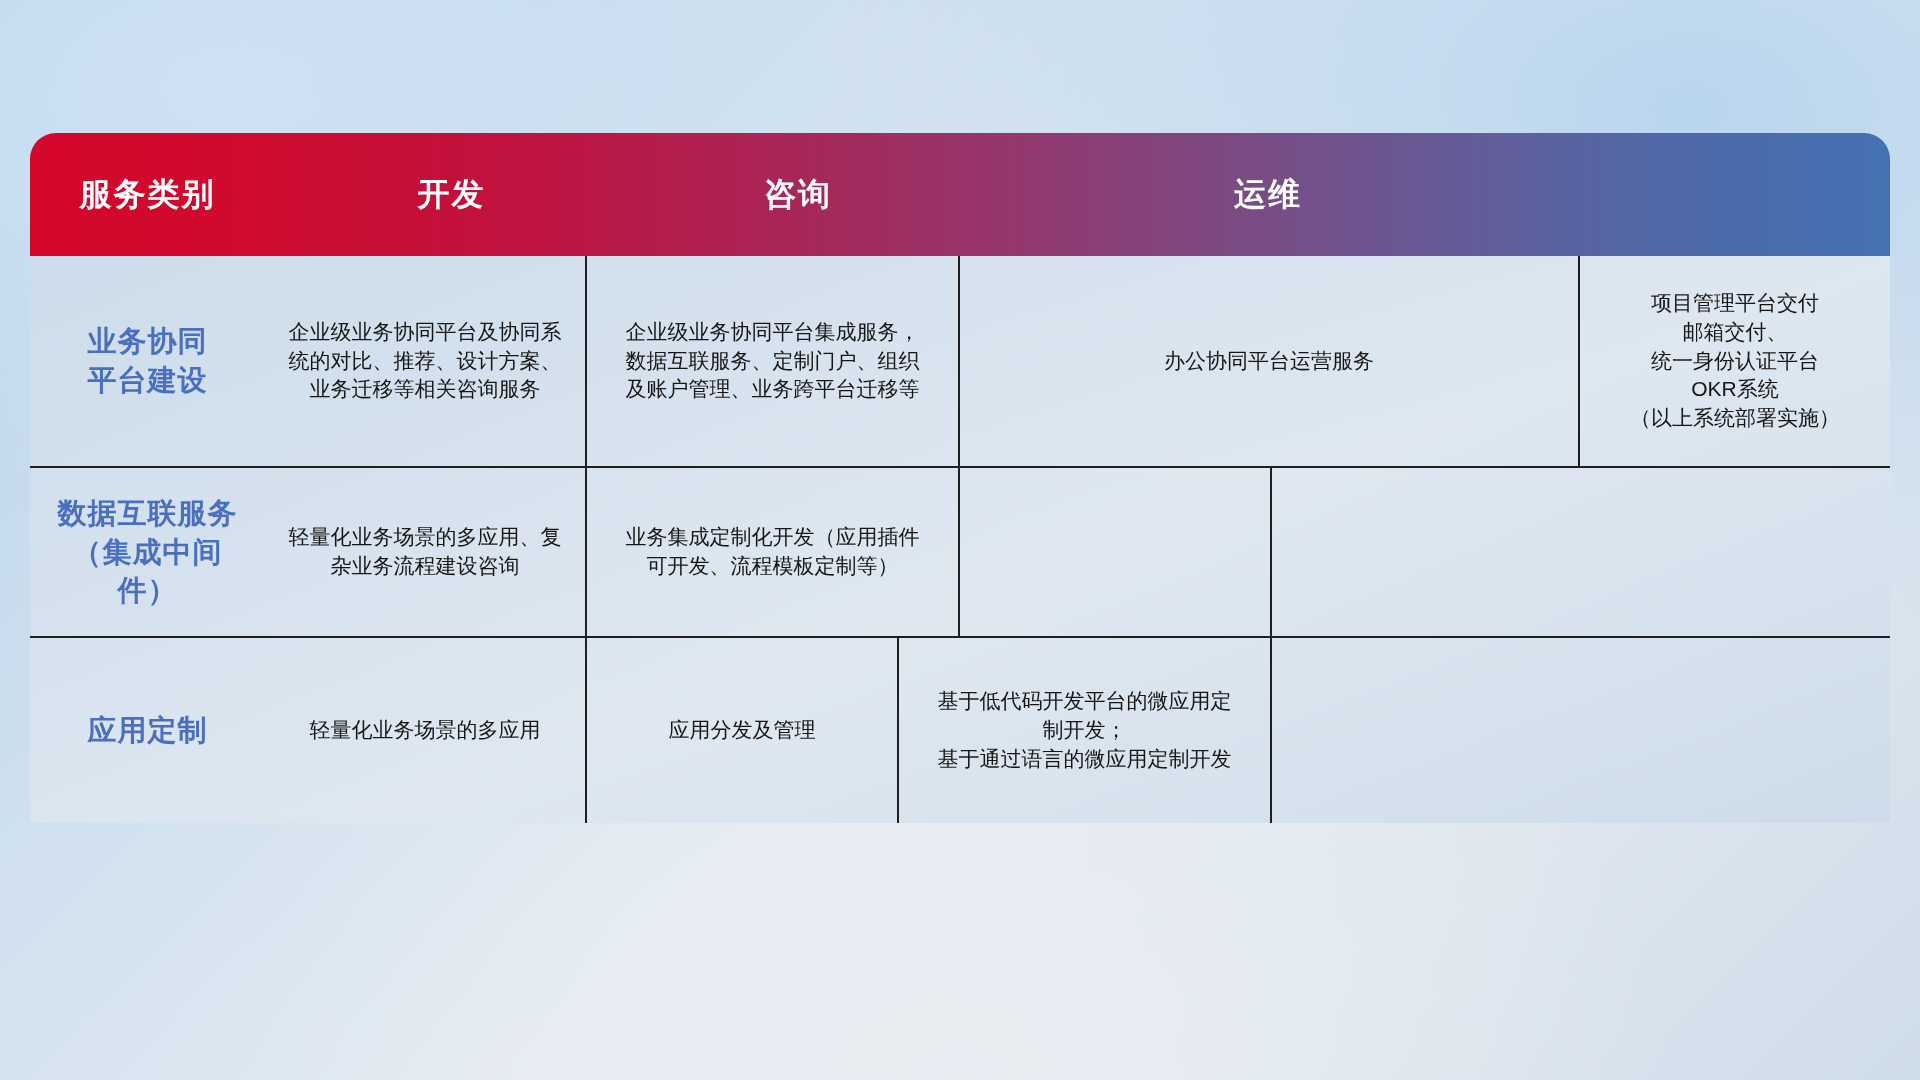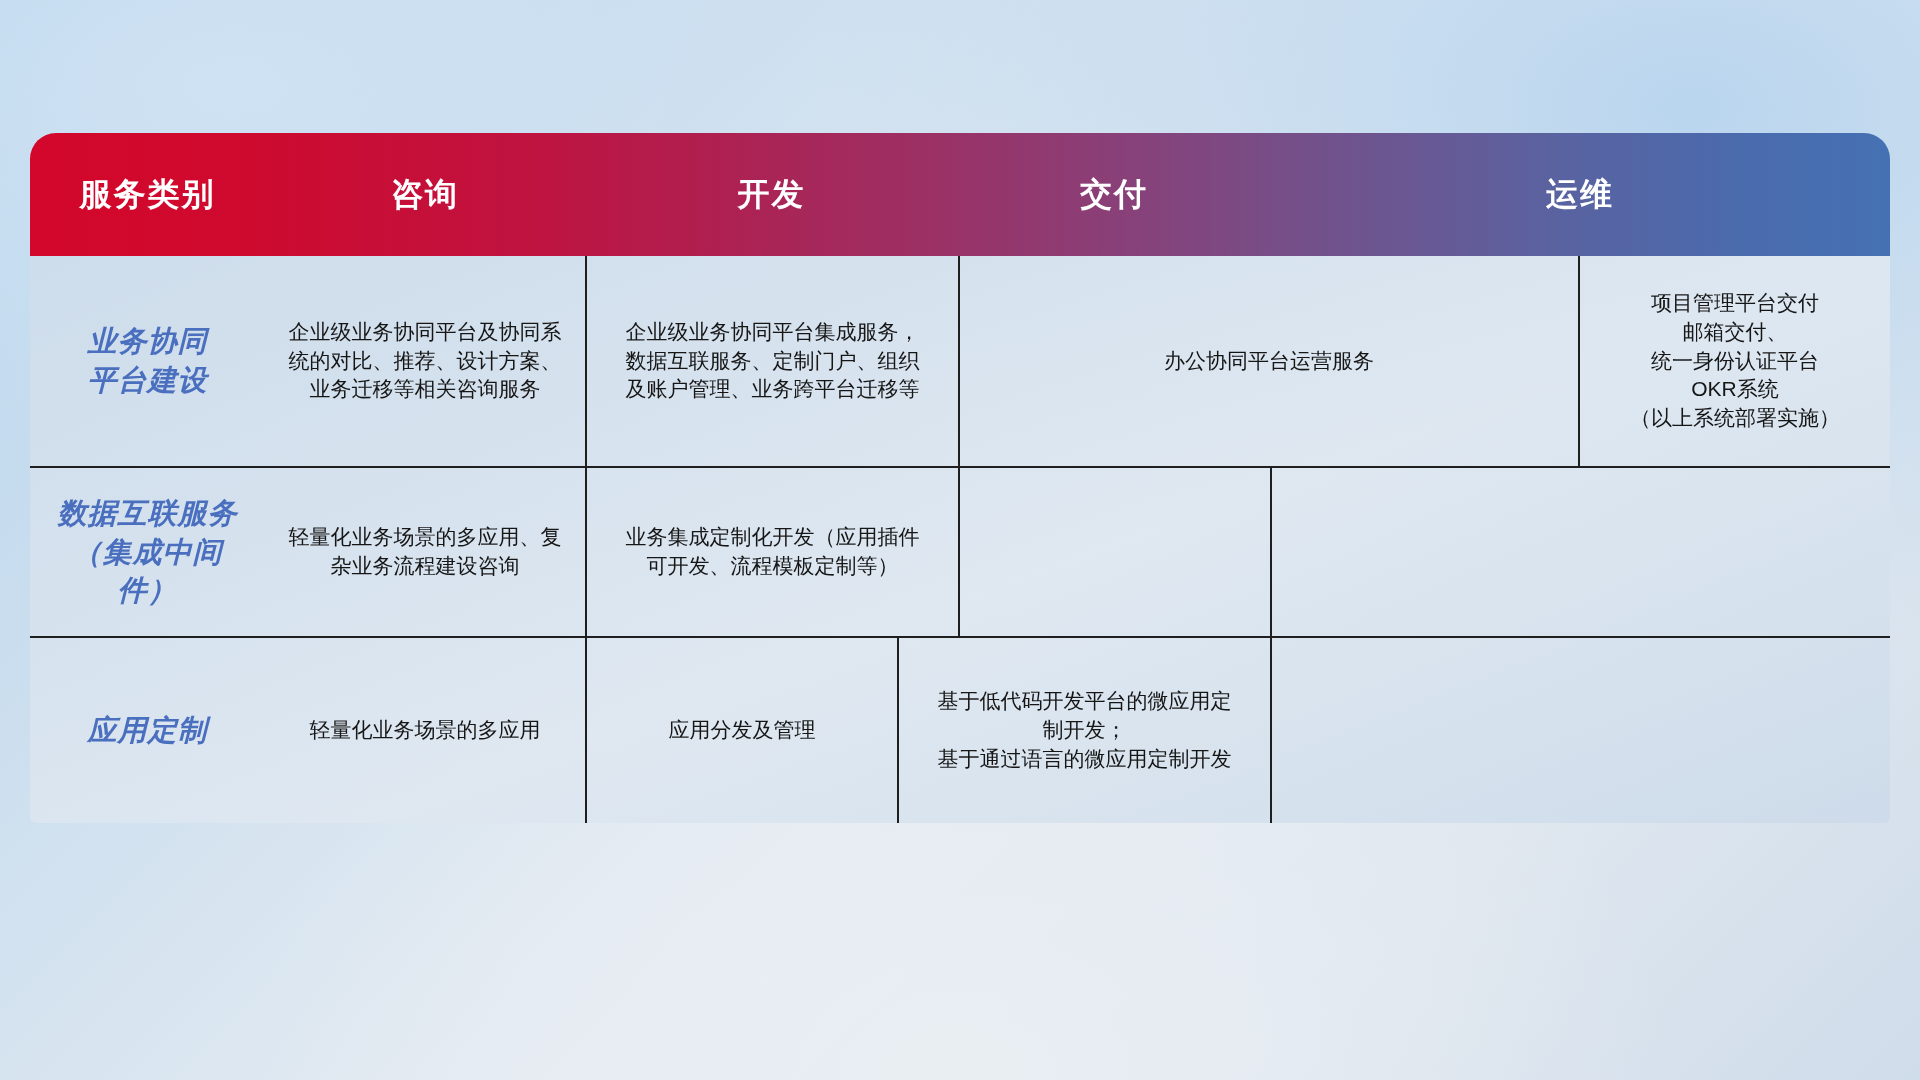--- a/index.html
+++ b/index.html
@@ -52,21 +52,20 @@
     display:flex;align-items:center;justify-content:center;
     text-align:center;
     padding:10px 16px;
     font-size:21px;line-height:1.38;color:#161616;
     white-space:pre-line;
   }
   .td.sep{border-left:2px solid #1f1f1f;}
   .td.cat{
     color:#4a6fbf;font-weight:bold;font-size:29px;line-height:1.34;
     letter-spacing:1px;
-    font-style:italic;
   }
 
   
   .c0{width:235px;flex:0 0 235px;}
   .c1{width:320px;flex:0 0 320px;}
   .c2{width:373px;flex:0 0 373px;}
   .c3{width:312px;flex:0 0 312px;}
   .c4{width:620px;flex:0 0 620px;}
 
   .r1{height:210px;}
@@ -75,23 +74,22 @@
 </style>
 </head>
 <body>
 
 <div class="stage">
 
   <div class="table-wrap">
 
     <div class="thead">
       <div class="th c0">服务类别</div>
+      <div class="th c2">开发</div>
       <div class="th c1">咨询</div>
-      <div class="th c2">开发</div>
-      <div class="th c3">交付</div>
       <div class="th c4">运维</div>
     </div>
 
     <div class="tbody">
 
       <div class="tr r1">
         <div class="td cat c0">业务协同
 平台建设</div>
         <div class="td c1">企业级业务协同平台及协同系
 统的对比、推荐、设计方案、

